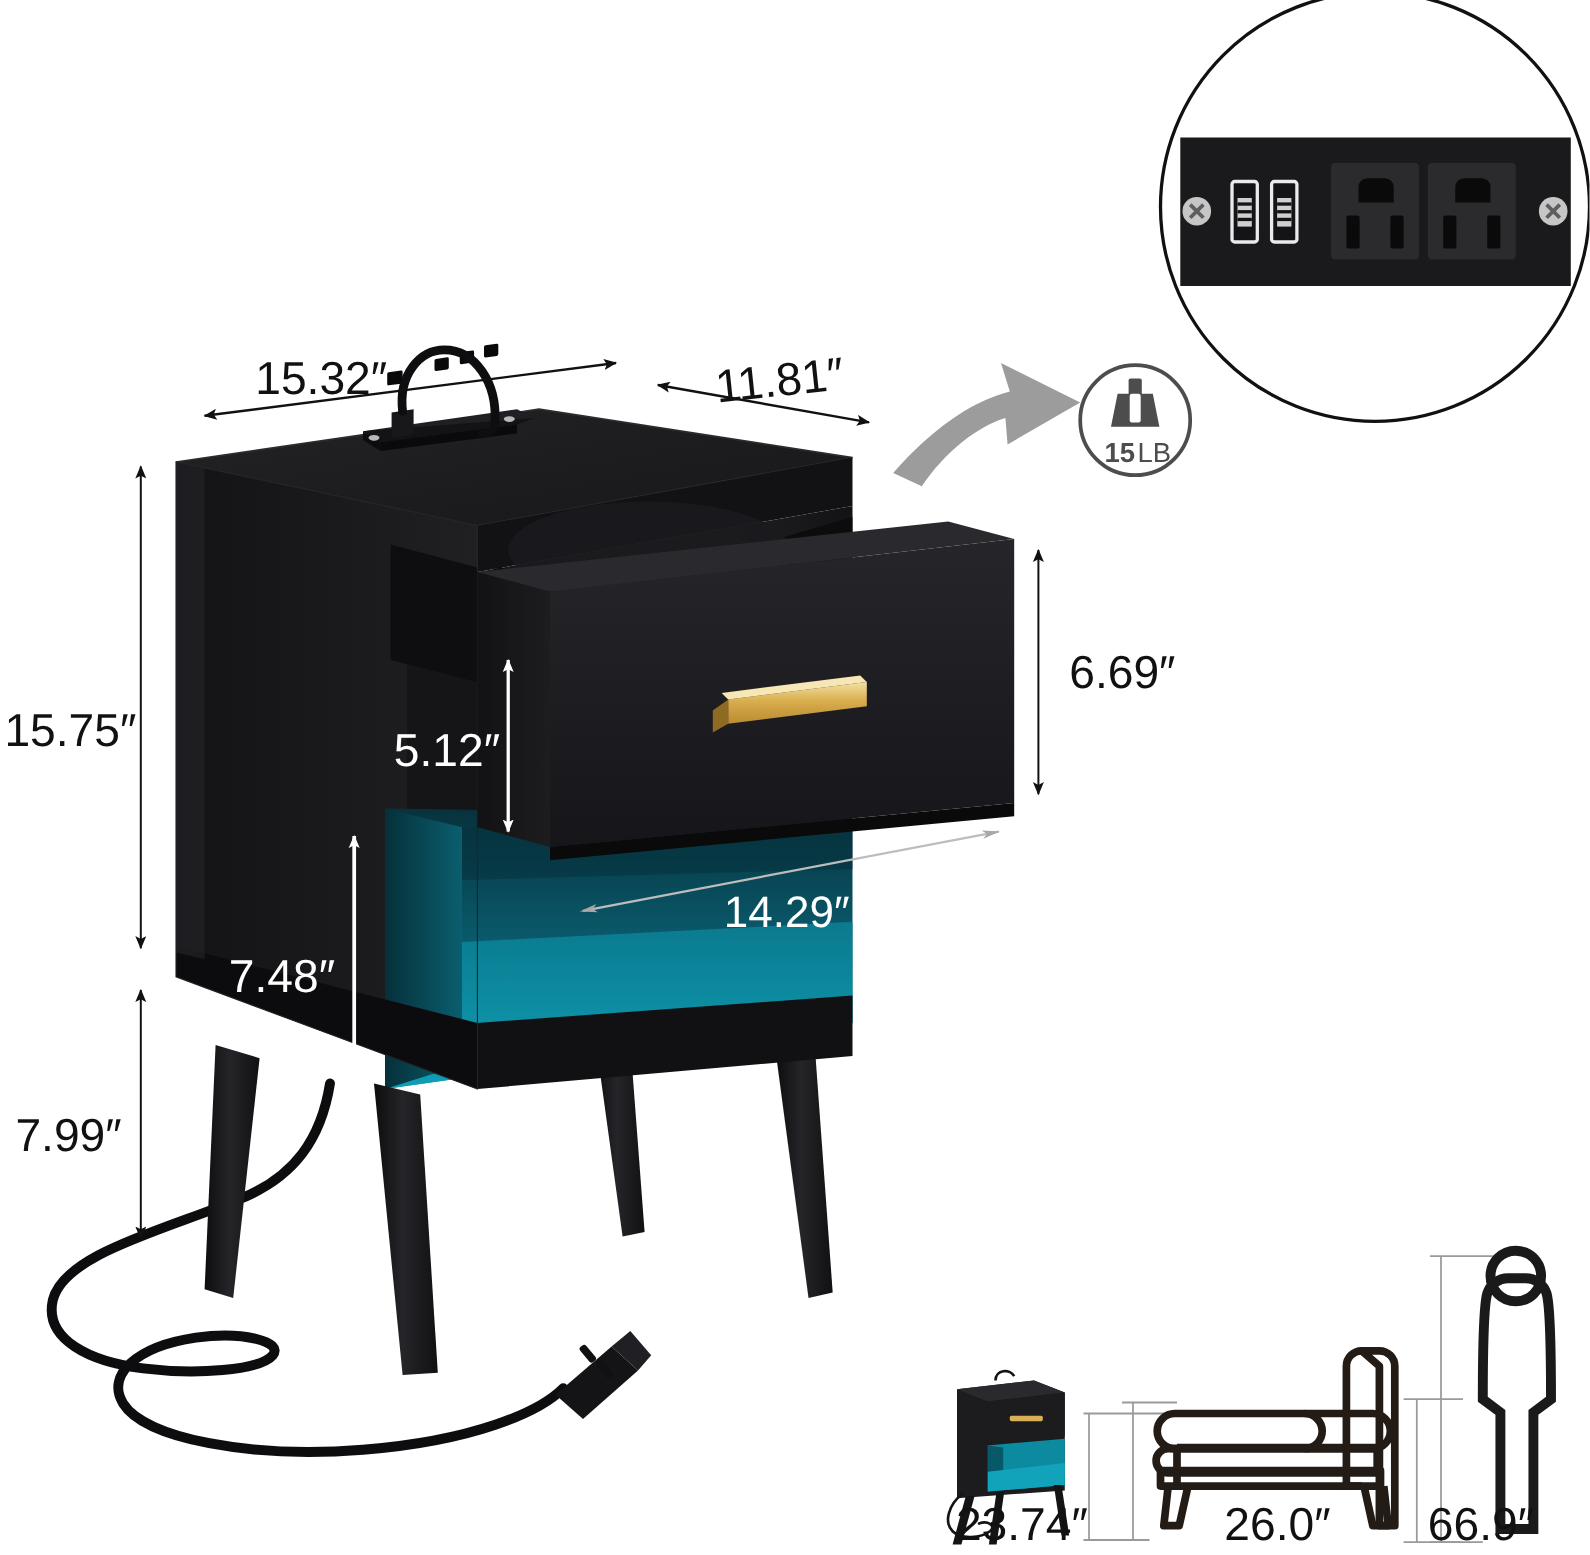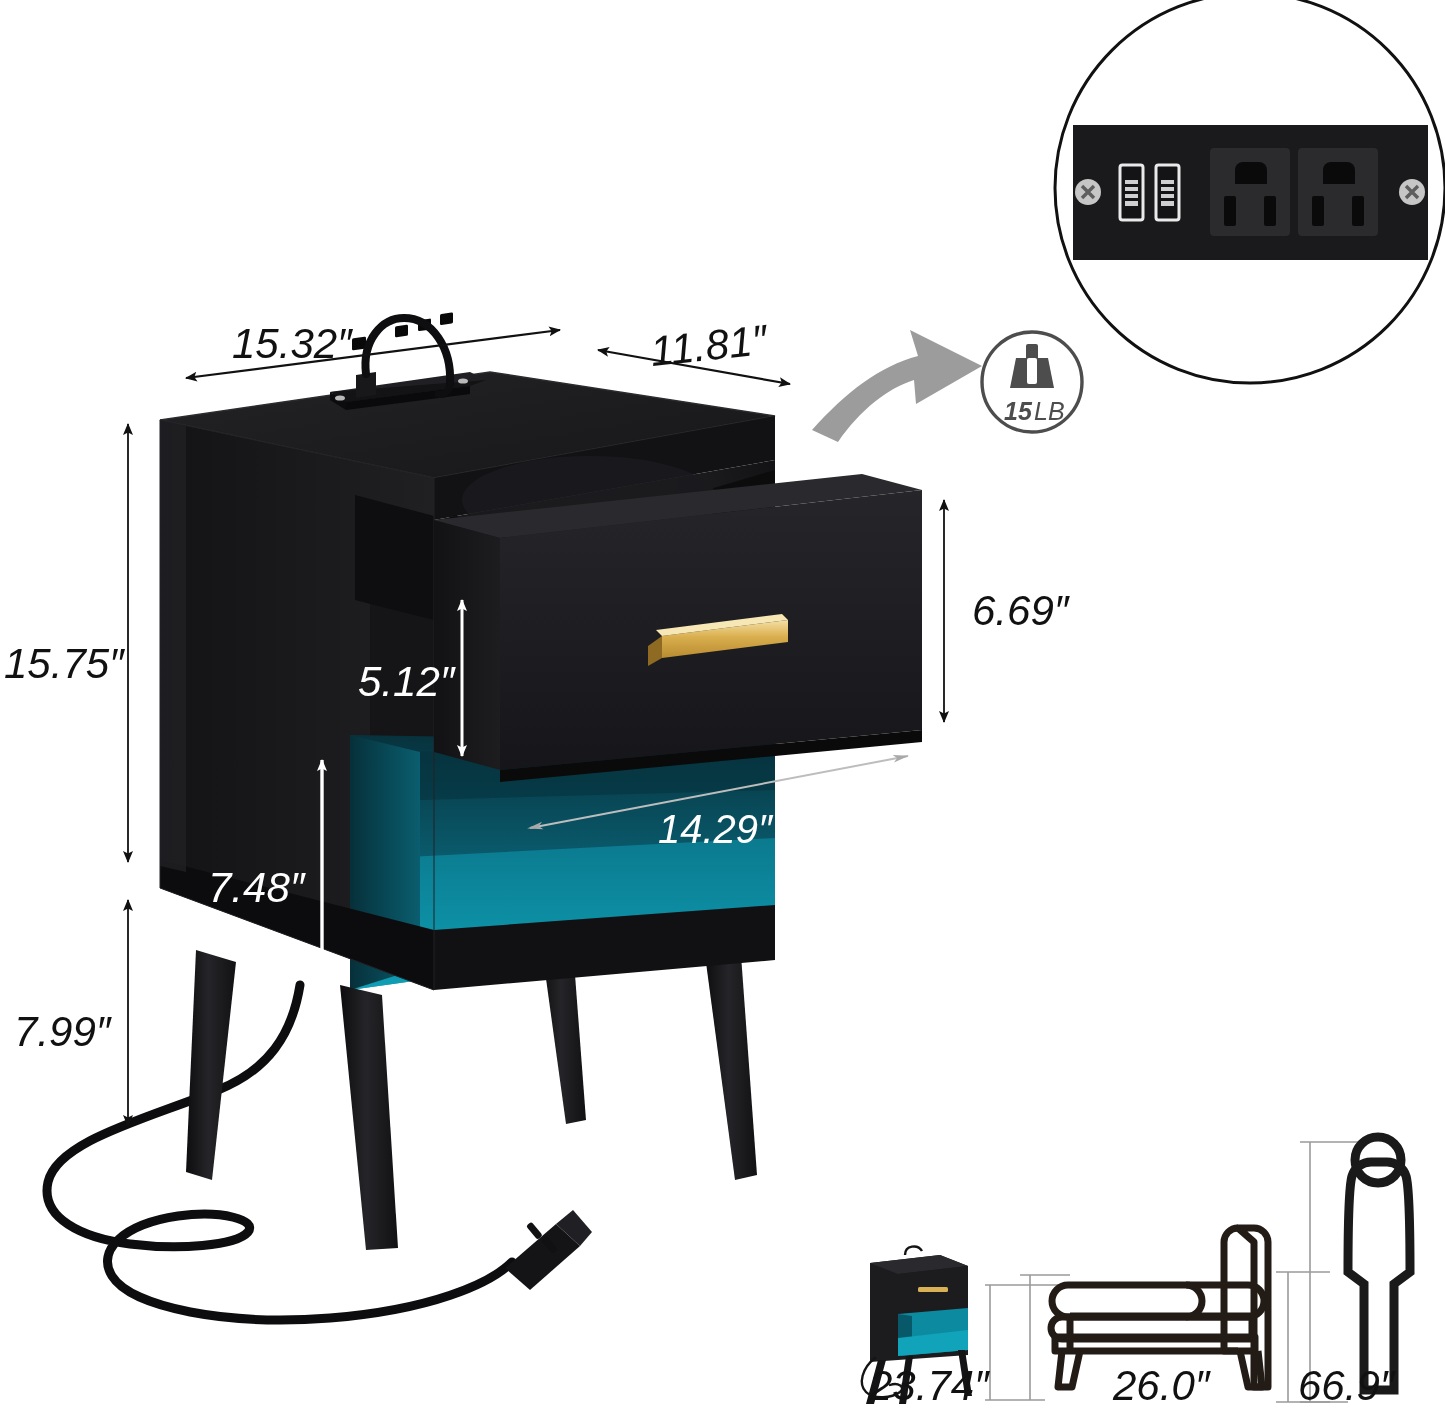--- a/index.html
+++ b/index.html
@@ -1,18 +1,18 @@
 <!DOCTYPE html>
 <html><head>
 <meta charset="utf-8">
 <style>
   html,body{margin:0;padding:0;background:#ffffff;}
   body{width:1445px;height:1414px;position:relative;overflow:hidden;
        font-family:"Liberation Sans","DejaVu Sans",sans-serif;}
-  .stage{position:absolute;left:0;top:0;width:1445px;height:1032px;font-style:italic;}
+  .stage{position:absolute;left:0;top:0;width:1445px;height:1032px;}
   svg.layer{position:absolute;left:0;top:0;width:1445px;height:1414px;overflow:visible;}
   .dimtext{font-family:"Liberation Sans","DejaVu Sans",sans-serif;font-weight:400;}
   .dim-black{fill:#111111;}
   .dim-white{fill:#ffffff;}
   .scale-label{font-family:"Liberation Sans","DejaVu Sans",sans-serif;fill:#111111;font-weight:400;}
   .badge-txt{font-family:"Liberation Sans","DejaVu Sans",sans-serif;fill:#4d4d4d;font-weight:700;}
   .badge-txt-light{font-weight:400;}
 </style>
 </head>
 <body>

